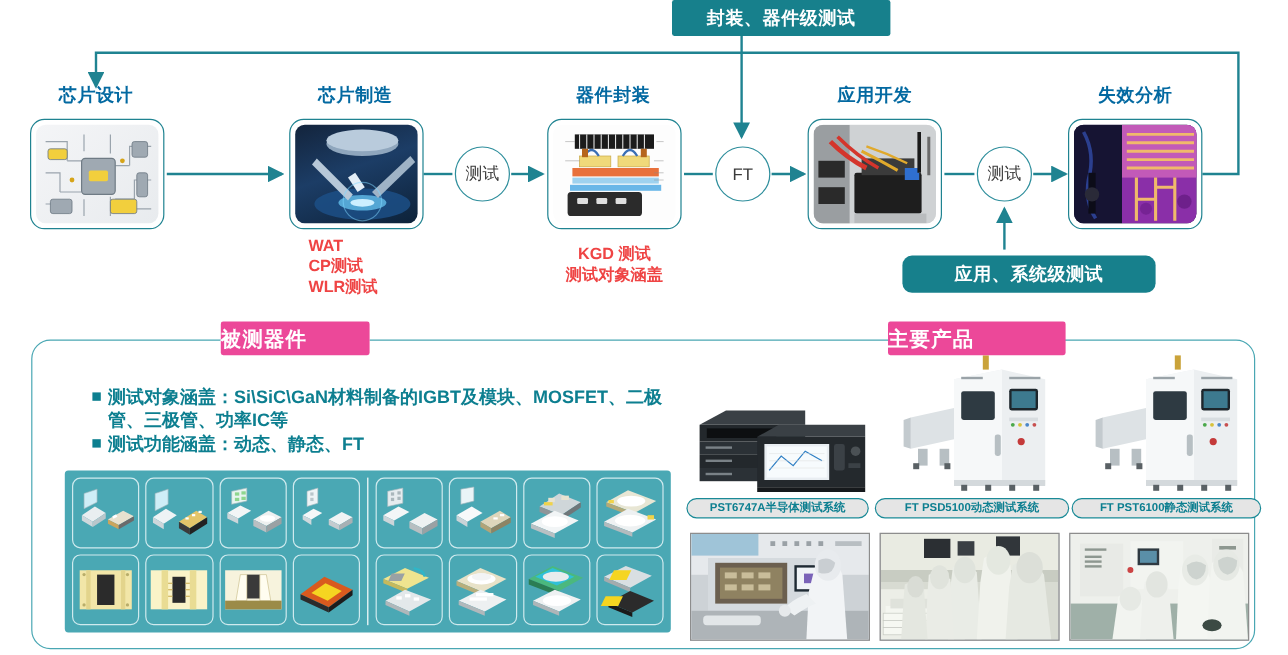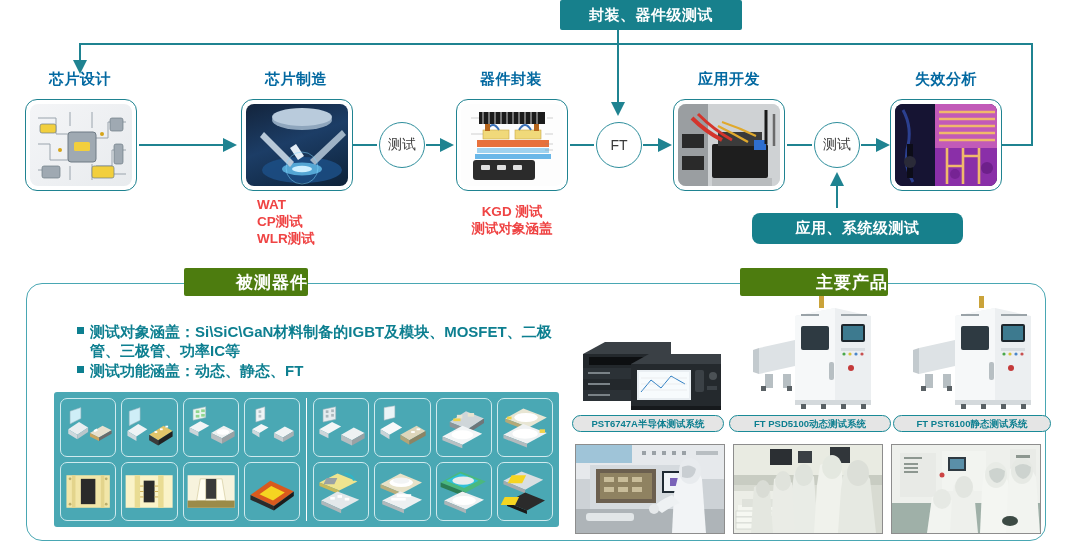--- a/index.html
+++ b/index.html
@@ -28,22 +28,22 @@
 
   .banner{position:absolute;background:#17808c;color:#fff;font-weight:bold;
           font-size:15px;display:flex;align-items:center;justify-content:center;
           letter-spacing:.5px;}
   .banner.sq{border-radius:2px;}
   .banner.rd{border-radius:8px;}
 
   
   #bottom{position:absolute;left:26px;top:283px;width:1020px;height:258px;
           border:1.4px solid #49a7b3;border-radius:16px;box-sizing:border-box;background:#fff;}
-  .sechead{position:absolute;background:#4d7c0f;color:#fff;font-weight:bold;font-size:17px;
-           display:flex;align-items:center;justify-content:flex-end;letter-spacing:1px;
+  .sechead{position:absolute;background:#ec4899;color:#fff;font-weight:bold;font-size:17px;
+           display:flex;align-items:center;justify-content:flex-start;letter-spacing:1px;
            height:28px;border-radius:2px;z-index:5;}
   .headgap{position:absolute;background:#fff;height:4px;z-index:4;}
 
   .bullets{position:absolute;left:50px;top:38px;width:500px;color:#0d7f90;
            font-size:15px;font-weight:bold;line-height:19px;}
   .bullets .li{position:relative;padding-left:13px;margin-bottom:1px;}
   .bullets .li:before{content:"";position:absolute;left:0;top:5px;width:7px;height:7px;background:#0d7f90;}
 
   
   #gallery{position:absolute;left:27px;top:108px;width:505px;height:135px;background:#4aa8b4;

